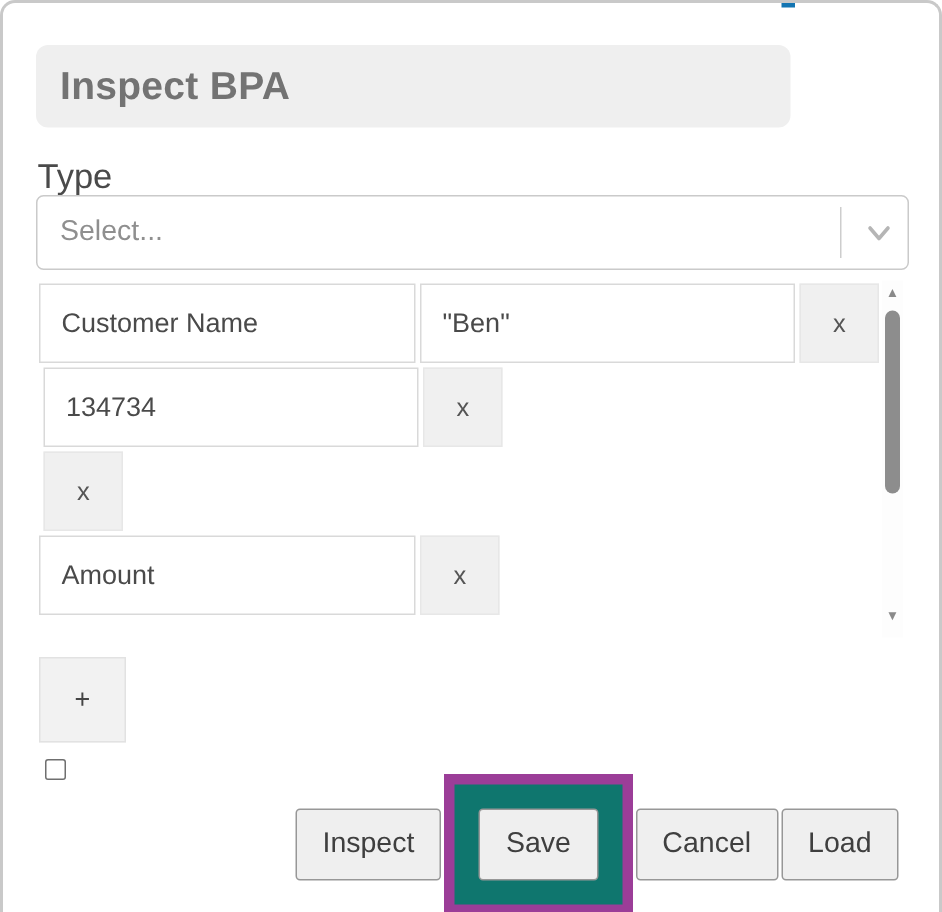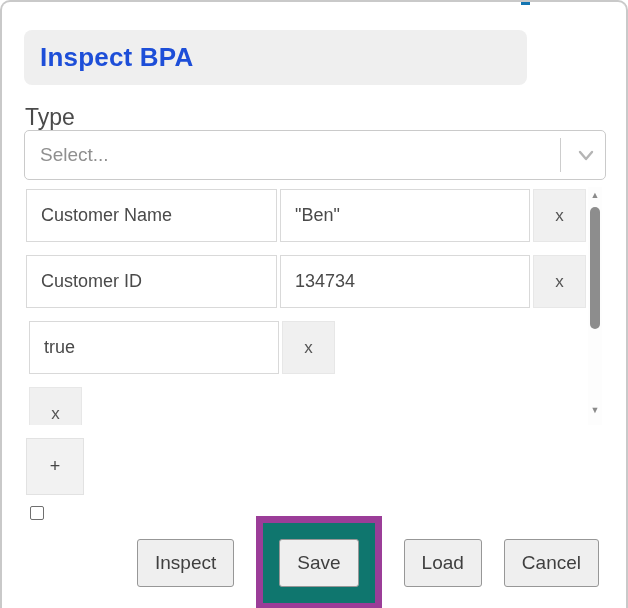--- a/index.html
+++ b/index.html
@@ -17,21 +17,21 @@
   .accent-tick{
     position:absolute;top:0;left:519px;width:9px;height:3px;
     background:var(--accent-tick,#1375b2);
   }
   .header{
     position:absolute;left:22px;top:28px;width:503px;height:55px;
     background:#efefef;border-radius:8px;
     display:flex;align-items:center;box-sizing:border-box;padding-left:16px;
   }
   .header h1{
-    margin:0;font-size:26px;font-weight:bold;color:#1d4ed8;letter-spacing:.2px;
+    margin:0;font-size:26px;font-weight:bold;color:#737373;letter-spacing:.2px;
   }
   .type-label{
     position:absolute;left:23px;top:102px;font-size:23px;color:#4a4a4a;
   }
   .select{
     position:absolute;left:22px;top:128px;width:582px;height:50px;
     border:1px solid #cacaca;border-radius:5px;box-sizing:border-box;
     display:flex;align-items:center;background:#fff;cursor:pointer;
   }
   .select .placeholder{
@@ -42,21 +42,21 @@
     width:1px;height:34px;background:#cdcdcd;margin-right:6px;
   }
   .select .chev{
     width:38px;display:flex;align-items:center;justify-content:center;
   }
   .rows-viewport{
     position:absolute;left:24px;top:185px;width:560px;height:238px;
     overflow:hidden;
   }
   .kv-row{
-    display:flex;height:53px;margin-top:2px;margin-bottom:13px;box-sizing:border-box;
+    display:flex;height:53px;margin-top:2px;margin-bottom:3px;box-sizing:border-box;
   }
   .kv-row input{
     font-family:"Liberation Sans","DejaVu Sans",sans-serif;
     font-size:18px;color:#4a4a4a;
     border:1px solid #d9d9d9;background:#fff;border-radius:0;
     box-sizing:border-box;height:53px;padding:0 0 0 14px;outline:none;
   }
   .kv-name{width:251px;}
   .kv-value{width:250px;margin-left:3px;}
   .kv-remove{
@@ -89,21 +89,21 @@
     position:absolute;left:28px;top:504px;display:flex;align-items:center;
   }
   .keep-row input[type=checkbox]{
     appearance:none;-webkit-appearance:none;
     width:14px;height:14px;border:1px solid #6f6f6f;border-radius:2px;
     background:#fff;margin:0 10px 0 0;cursor:pointer;
   }
   .keep-row label{font-size:19px;color:#4a4a4a;cursor:default;}
   .actions{
     position:absolute;right:27px;top:537px;height:48px;
-    display:flex;align-items:center;gap:22px;
+    display:flex;align-items:center;gap:2px;
   }
   .btn{
     height:48px;padding:0 17px;box-sizing:border-box;
     background:#efefef;border:1px solid #979797;border-radius:3px;
     font-family:inherit;font-size:19px;color:#3f3f3f;cursor:pointer;
     display:flex;align-items:center;justify-content:center;
   }
   .highlight-box{
     border:7px solid var(--highlight,#9b3d98);
     padding:16px;background:#0f766e;margin:-11px 0;
@@ -132,29 +132,28 @@
     </span>
   </div>
 
   <div class="rows-viewport">
     <div class="kv-row">
       <input class="kv-name" value="Customer Name" style="">
       <input class="kv-value" value="&quot;Ben&quot;" style="">
       <button class="kv-remove">x</button>
     </div>
     <div class="kv-row">
-      <input class="kv-name" value="Customer ID" style="">
       <input class="kv-value" value="134734" style="">
       <button class="kv-remove">x</button>
     </div>
     <div class="kv-row">
-      <input class="kv-value" value="true" style="">
       <button class="kv-remove">x</button>
     </div>
     <div class="kv-row">
+      <input class="kv-name" value="Amount" style="">
       <button class="kv-remove">x</button>
     </div>
   </div>
 
   <div class="scrollbar">
     <div class="sb-arrow sb-up">▲</div>
     <div class="sb-thumb"></div>
     <div class="sb-arrow sb-down">▼</div>
   </div>
 
@@ -162,16 +161,16 @@
 
   <div class="keep-row">
     <input type="checkbox" id="keep" style="">
   </div>
 
   <div class="actions">
     <button class="btn">Inspect</button>
     <span class="highlight-box">
       <button class="btn">Save</button>
     </span>
+    <button class="btn">Cancel</button>
     <button class="btn">Load</button>
-    <button class="btn">Cancel</button>
   </div>
 </div>
 
 </body></html>

